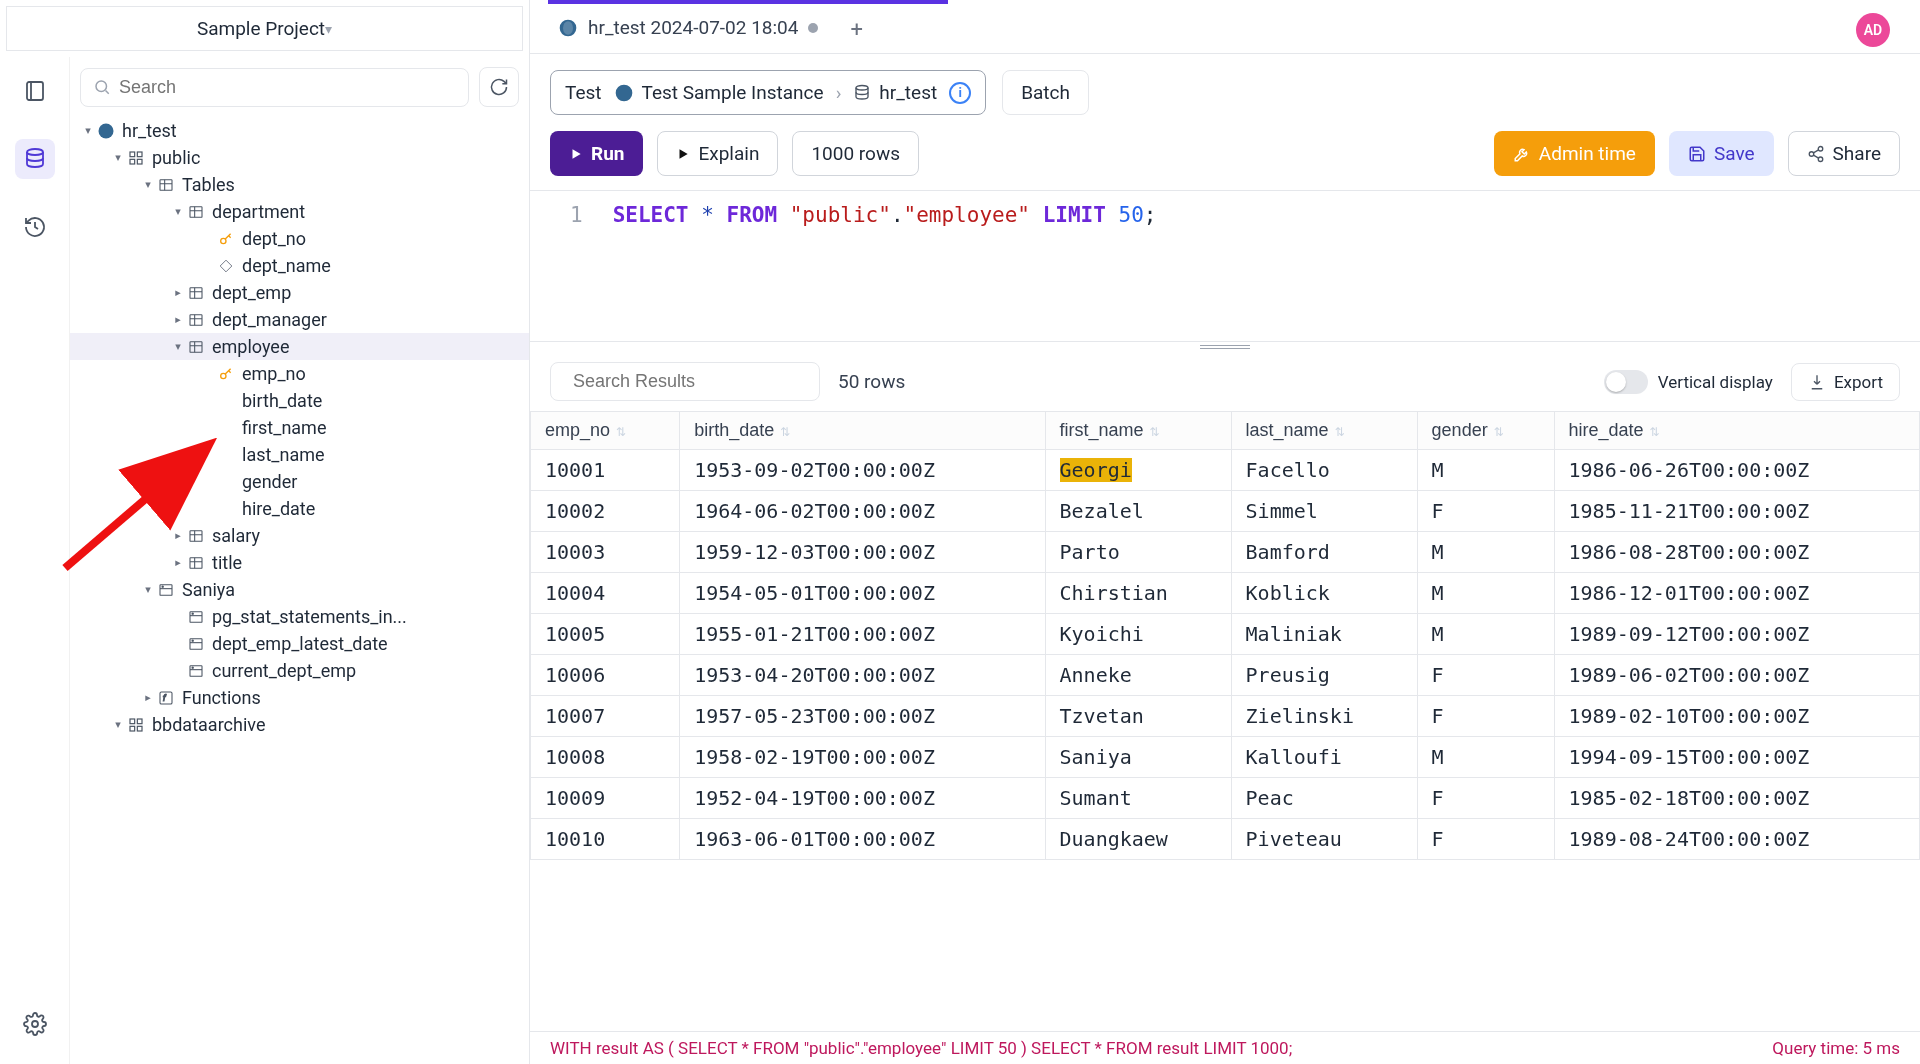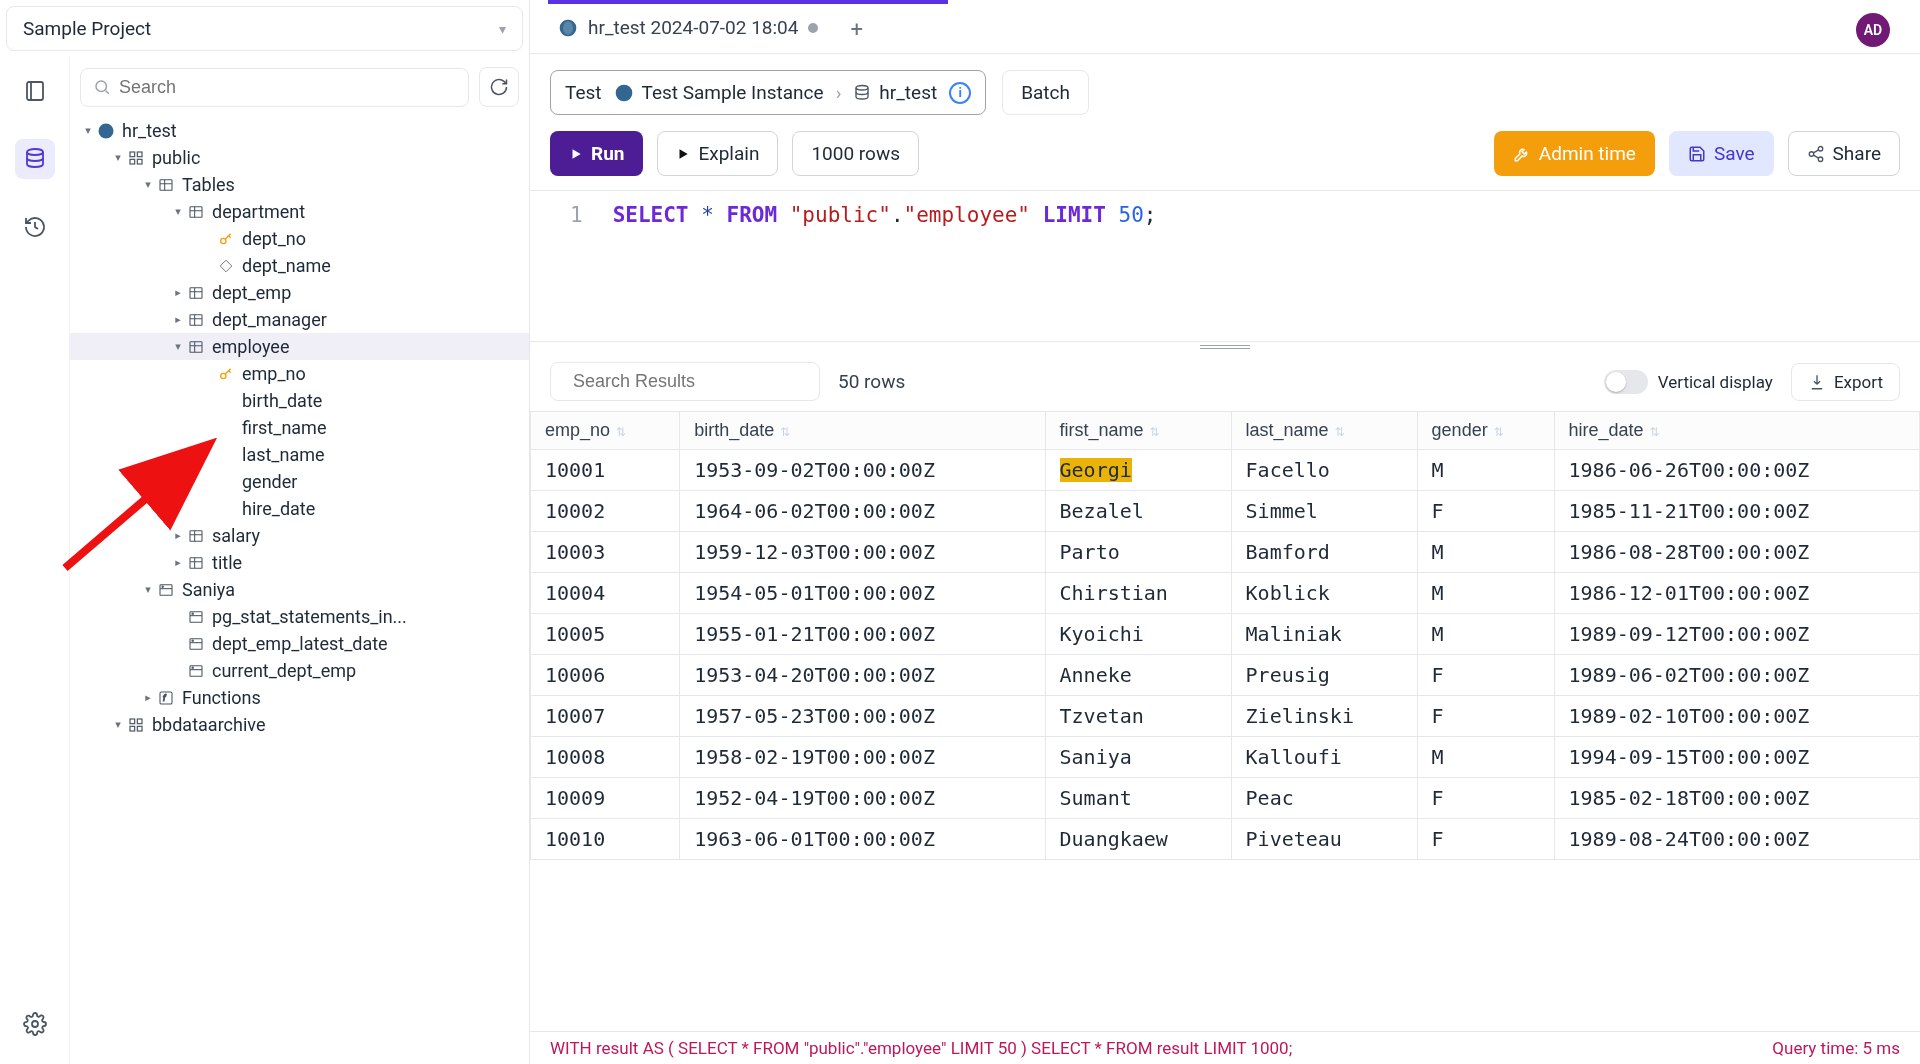--- a/index.html
+++ b/index.html
@@ -32,25 +32,25 @@
   width: 530px;
   display: flex;
   flex-direction: column;
   border-right: 1px solid #e5e7eb;
 }
 .project-selector {
   display: flex;
   align-items: center;
   padding: 10px 16px;
   border: 1px solid #e5e7eb;
-  border-radius: 8px;
+  border-radius: 0;
   margin: 6px 6px 6px 6px;
   font-size: 19px;
   cursor: pointer;
-  justify-content: space-between;
+  justify-content: center;
 }
 .chevron-down {
   color: #9ca3af;
   font-size: 14px;
 }
 .left-body {
   display: flex;
   flex: 1;
   overflow: hidden;
 }
@@ -185,21 +185,21 @@
   margin-left: 18px;
   color: #6b7280;
   font-size: 22px;
   cursor: pointer;
 }
 .avatar {
   margin-left: auto;
   width: 34px;
   height: 34px;
   border-radius: 50%;
-  background: #701a75;
+  background: #ec4899;
   color: #fff;
   display: flex;
   align-items: center;
   justify-content: center;
   font-size: 14px;
   font-weight: 600;
   margin-right: 10px;
 }
 .breadcrumb-row {
   display: flex;

